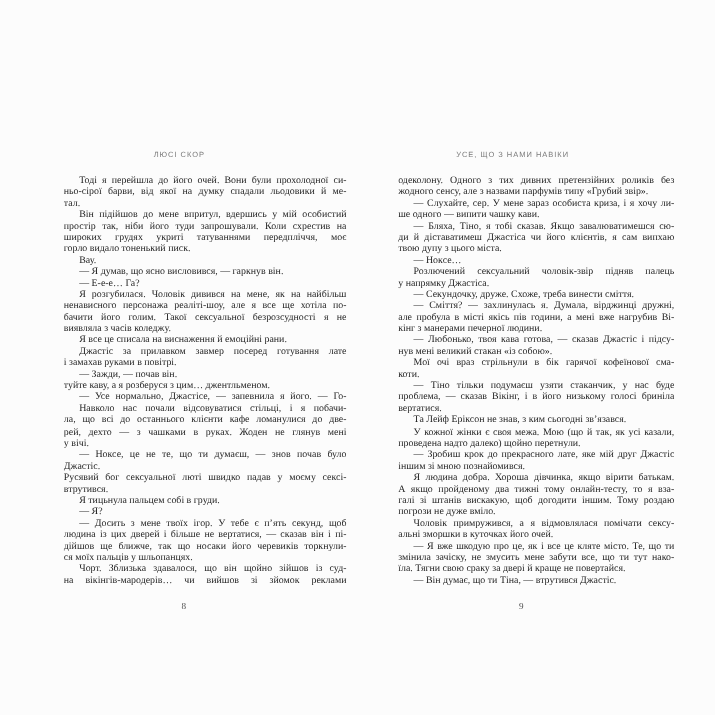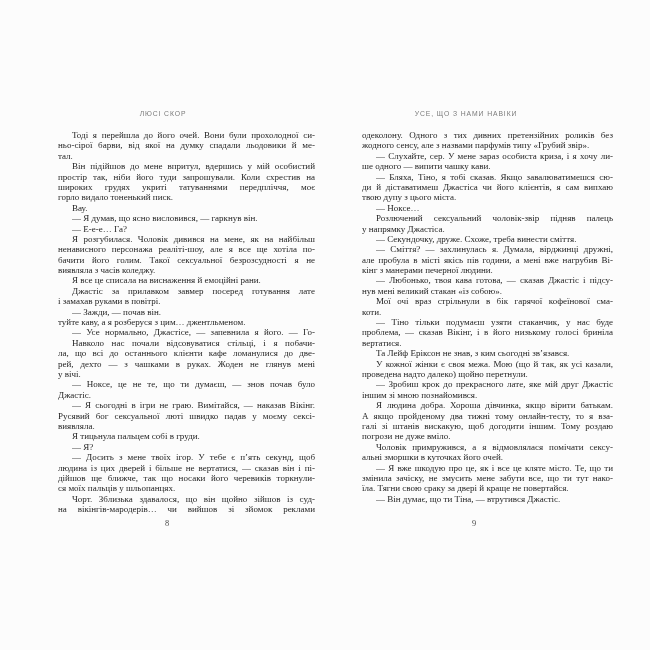--- a/index.html
+++ b/index.html
@@ -10,20 +10,21 @@
     width: 650px;
     height: 650px;
     position: relative;
     background: var(--bg, #fcfcfc);
     font-family: "Liberation Serif", "DejaVu Serif", serif;
     overflow: hidden;
   }
   .spread {
     position: absolute;
     inset: 0;
+    margin-top: 28px;
   }
   .page-header {
     position: absolute;
     top: 110px;
     transform: translateX(-50%);
     font-family: "Liberation Sans", "DejaVu Sans", sans-serif;
     font-size: 6.8px;
     letter-spacing: 0.9px;
     color: var(--header, #7a7a7a);
     white-space: nowrap;
@@ -89,23 +90,22 @@
       <div class="line pe">і замахав руками в повітрі.</div>
       <div class="line ind pe">— Зажди, — почав він.</div>
       <div class="line pe">туйте каву, а я розберуся з цим… джентльменом.</div>
       <div class="line ind">— Усе нормально, Джастісе, — запевнила я його. — Го-</div>
       <div class="line ind">Навколо нас почали відсовуватися стільці, і я побачи-</div>
       <div class="line">ла, що всі до останнього клієнти кафе ломанулися до две-</div>
       <div class="line">рей, дехто — з чашками в руках. Жоден не глянув мені</div>
       <div class="line pe">у вічі.</div>
       <div class="line ind">— Ноксе, це не те, що ти думаєш, — знов почав було</div>
       <div class="line pe">Джастіс.</div>
-      <div class="line ind">— Я сьогодні в ігри не граю. Вимітайся, — наказав Вікінг.</div>
       <div class="line">Русявий бог сексуальної люті швидко падав у моєму сексі-</div>
-      <div class="line pe">виявляла.</div>
+      <div class="line pe">втрутився.</div>
       <div class="line ind pe">Я тицьнула пальцем собі в груди.</div>
       <div class="line ind pe">— Я?</div>
       <div class="line ind">— Досить з мене твоїх ігор. У тебе є п’ять секунд, щоб</div>
       <div class="line">людина із цих дверей і більше не вертатися, — сказав він і пі-</div>
       <div class="line">дійшов ще ближче, так що носаки його черевиків торкнули-</div>
       <div class="line pe">ся моїх пальців у шльопанцях.</div>
       <div class="line ind">Чорт. Зблизька здавалося, що він щойно зійшов із суд-</div>
       <div class="line">на вікінгів-мародерів… чи вийшов зі зйомок реклами</div>
     </div>
 

